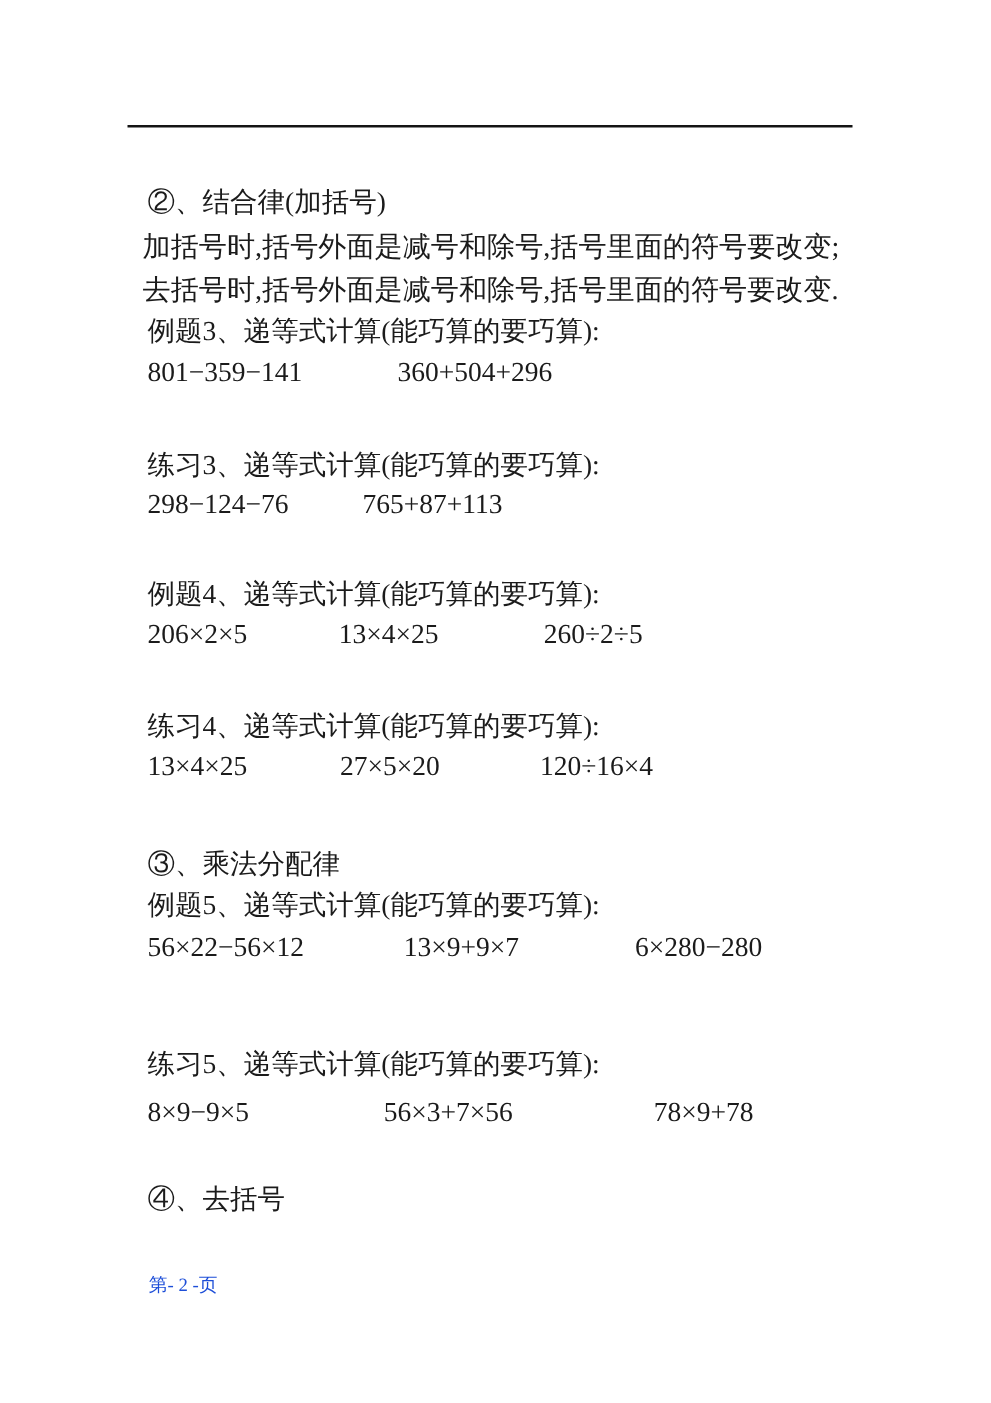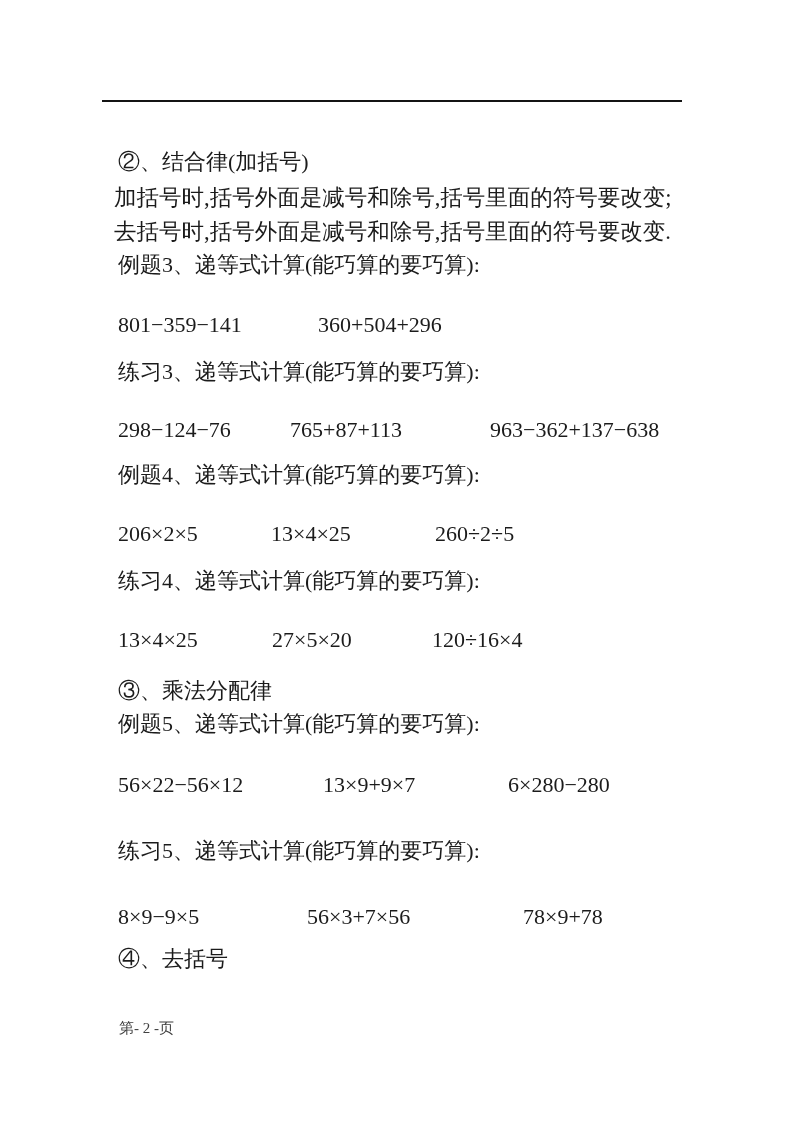--- a/index.html
+++ b/index.html
@@ -40,28 +40,27 @@
     left: 118px;
     width: 600px;
     height: 28px;
   }
   .expr {
     position: absolute;
     top: 0;
     font-size: 22px;
     line-height: 28px;
     white-space: nowrap;
-    margin-top: 27px;
   }
   .footer {
     position: absolute;
     left: 119px;
     top: 1019px;
     font-size: 15px;
-    color: #404040;
+    color: #1d4ed8;
   }
 </style>
 </head>
 <body>
 
 <div class="page">
 
   <div class="top-rule"></div>
 
   <div class="line" style="top:148px">②、结合律(加括号)</div>
@@ -75,21 +74,20 @@
   <div class="exprrow" style="top:284px">
     <span class="expr" style="left:0px">801−359−141</span>
     <span class="expr" style="left:200px">360+504+296</span>
   </div>
 
   <div class="line" style="top:358px">练习3、递等式计算(能巧算的要巧算):</div>
 
   <div class="exprrow" style="top:389px">
     <span class="expr" style="left:0px">298−124−76</span>
     <span class="expr" style="left:172px">765+87+113</span>
-    <span class="expr" style="left:372px">963−362+137−638</span>
   </div>
 
   <div class="line" style="top:461px">例题4、递等式计算(能巧算的要巧算):</div>
 
   <div class="exprrow" style="top:493px">
     <span class="expr" style="left:0px">206×2×5</span>
     <span class="expr" style="left:153px">13×4×25</span>
     <span class="expr" style="left:317px">260÷2÷5</span>
   </div>
 

